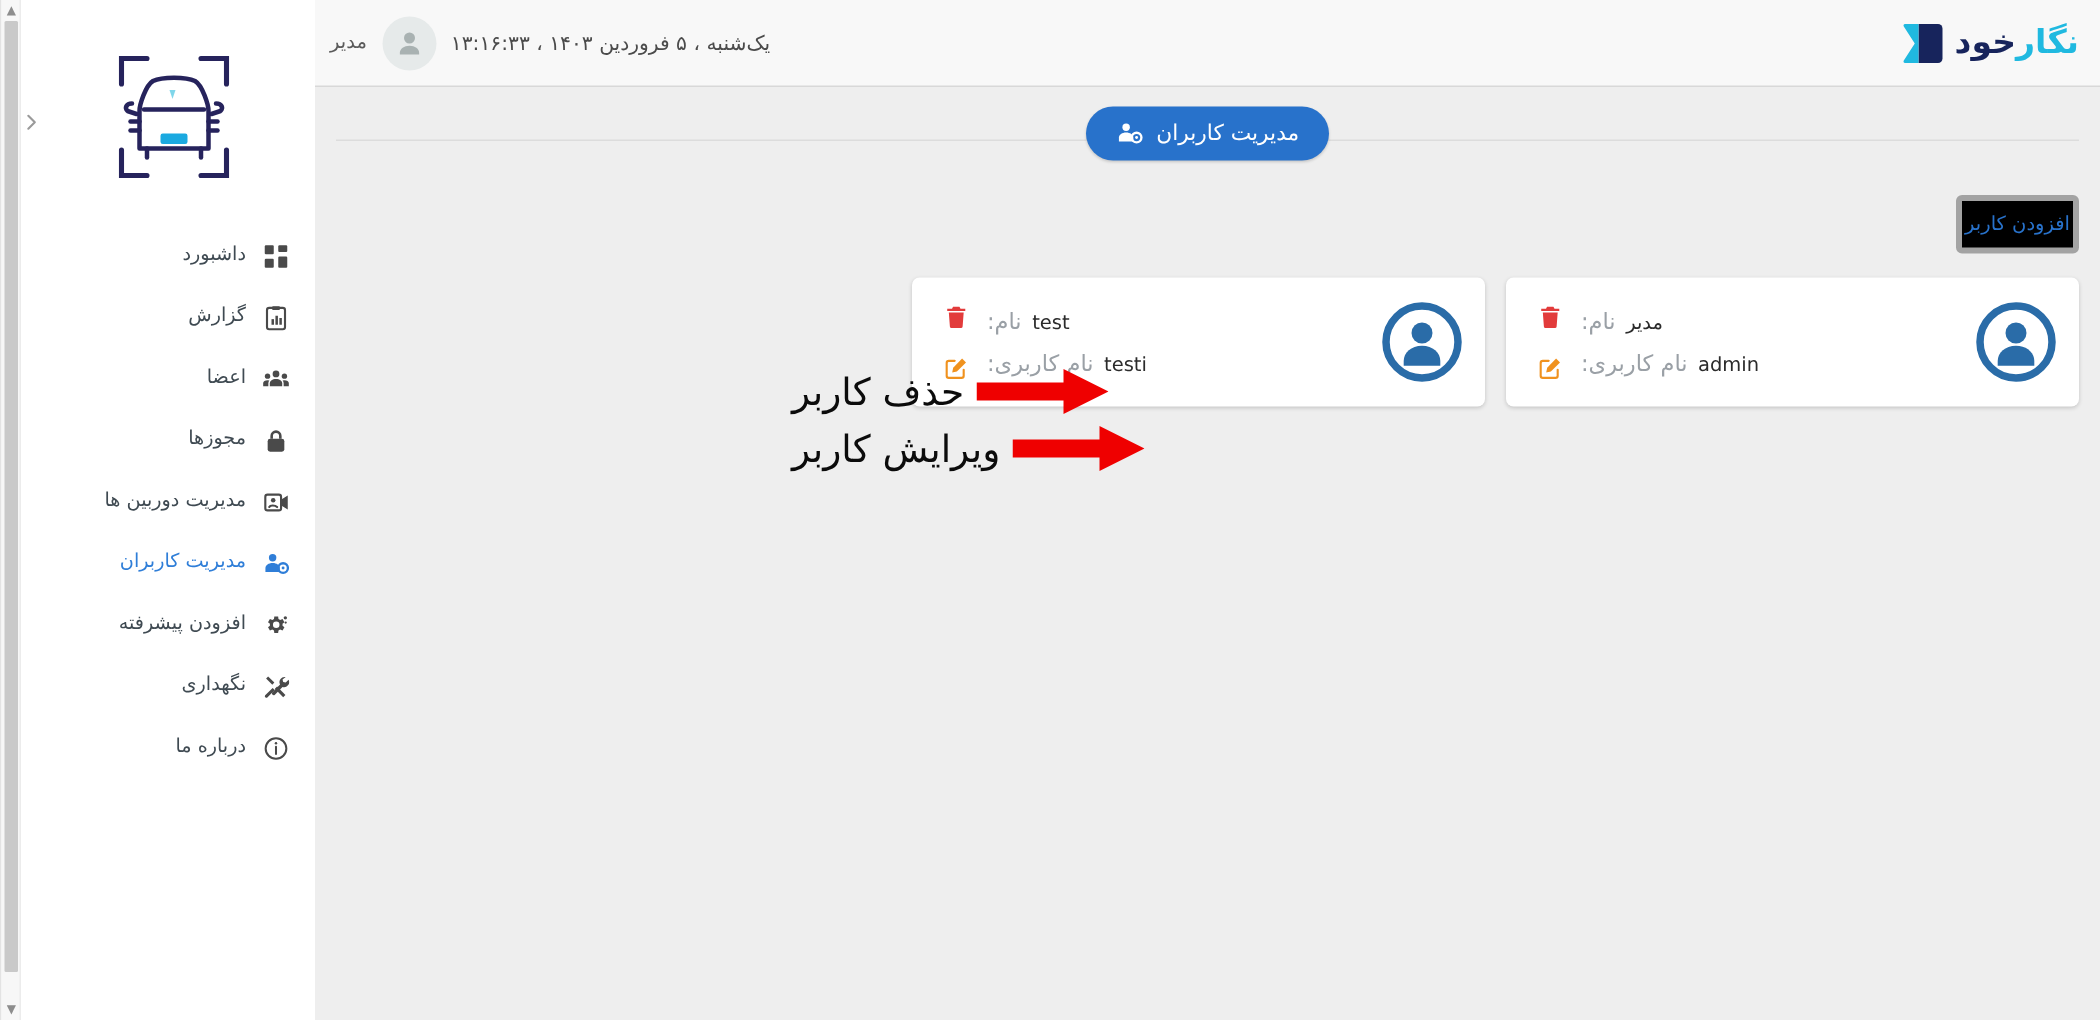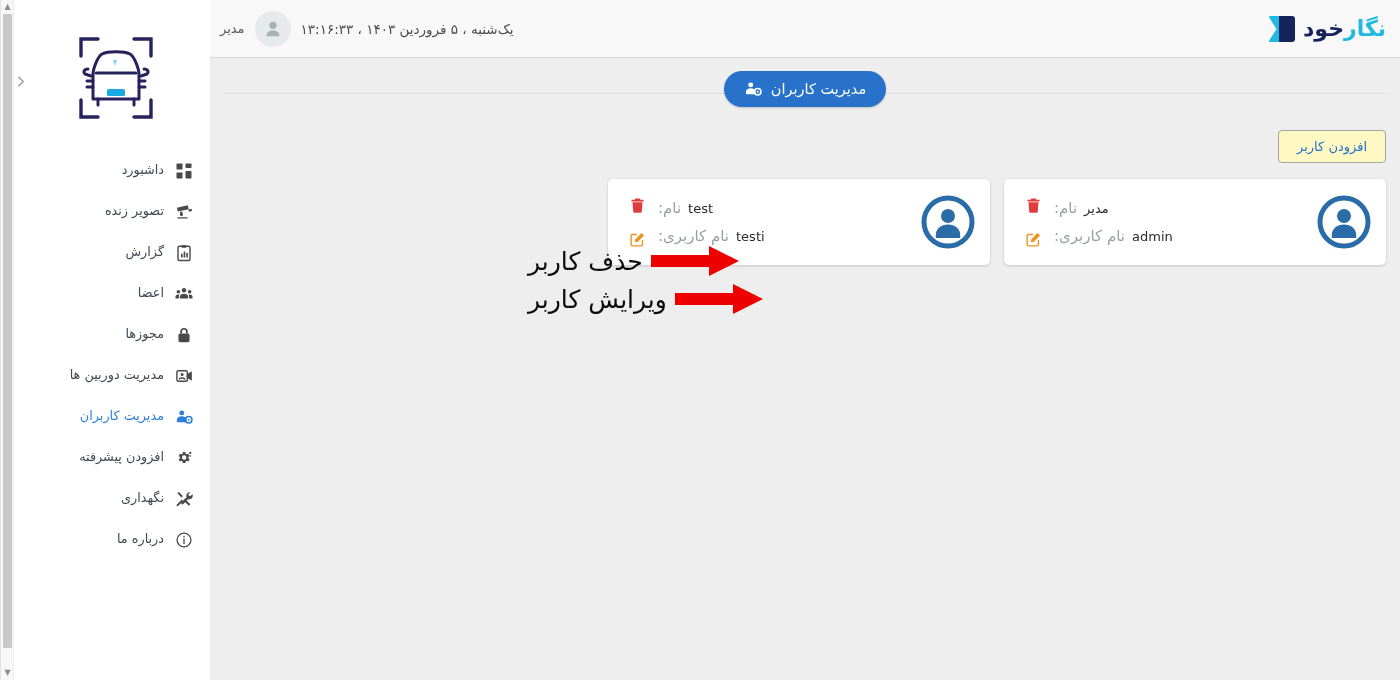--- a/index.html
+++ b/index.html
@@ -178,26 +178,26 @@
   }
   .title-pill .pill-ico { width: 19px; height: 19px; display:flex; align-items:center; justify-content:center; }
   .title-pill svg { width: 18px; height: 18px; }
 
   .action-row {
     display: flex;
     justify-content: flex-start;
     padding: 10px 14px 0 14px;
   }
   .btn-add {
-    background: #fef9c3;
-    border: 1px solid #a3a3a3;
+    background: #000000;
+    border: 4px solid #a3a3a3;
     border-radius: 4px;
     color: #2872cb;
     font-size: 13px;
-    padding: 8px 18px;
+    padding: 8px 2px;
     cursor: pointer;
     font-family: inherit;
   }
 
   .cards-row {
     display: flex;
     flex-direction: row;
     gap: 14px;
     padding: 16px 14px 0 14px;
     justify-content: flex-start;
@@ -326,31 +326,20 @@
                 <rect x="2" y="2" width="8" height="8" rx="1"></rect>
                 <rect x="14" y="2" width="8" height="6" rx="1"></rect>
                 <rect x="2" y="14" width="8" height="8" rx="1"></rect>
                 <rect x="14" y="12" width="8" height="10" rx="1"></rect>
               </svg>
           </span>
           <span class="nav-label">داشبورد</span>
         </li>
 
 
-        <li class="nav-item">
-          <span class="nav-ico">
-            <svg viewBox="0 0 24 24" fill="currentColor">
-                <path d="M2.5 6.2 17 3l1.3 5.2-14.5 3.2z"></path>
-                <path d="M17.8 8.6 22 7.5l.8 3.2-4.2 1.1z"></path>
-                <path d="M7 11.8l2.6-.6.8 3.3a2 2 0 1 1-3.8 1z"></path>
-                <rect x="3" y="19" width="14" height="1.8" rx=".9"></rect>
-              </svg>
-          </span>
-          <span class="nav-label">تصویر زنده</span>
-        </li>
 
         <li class="nav-item">
           <span class="nav-ico">
             <svg viewBox="0 0 24 24" fill="none" stroke="currentColor" stroke-width="1.9">
                 <rect x="4" y="3" width="16" height="19" rx="2"></rect>
                 <rect x="8.5" y="1.5" width="7" height="3.4" rx="1" fill="currentColor" stroke="none"></rect>
                 <rect x="8" y="13" width="2.2" height="5" fill="currentColor" stroke="none"></rect>
                 <rect x="11.5" y="10" width="2.2" height="8" fill="currentColor" stroke="none"></rect>
                 <rect x="15" y="12" width="2.2" height="6" fill="currentColor" stroke="none"></rect>
               </svg>

